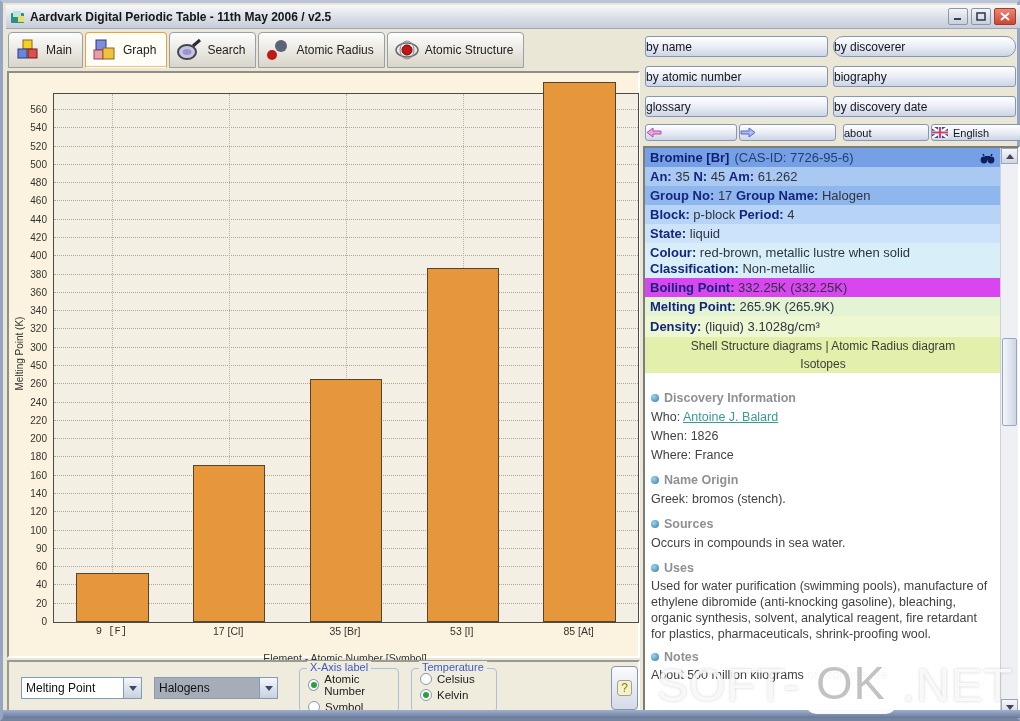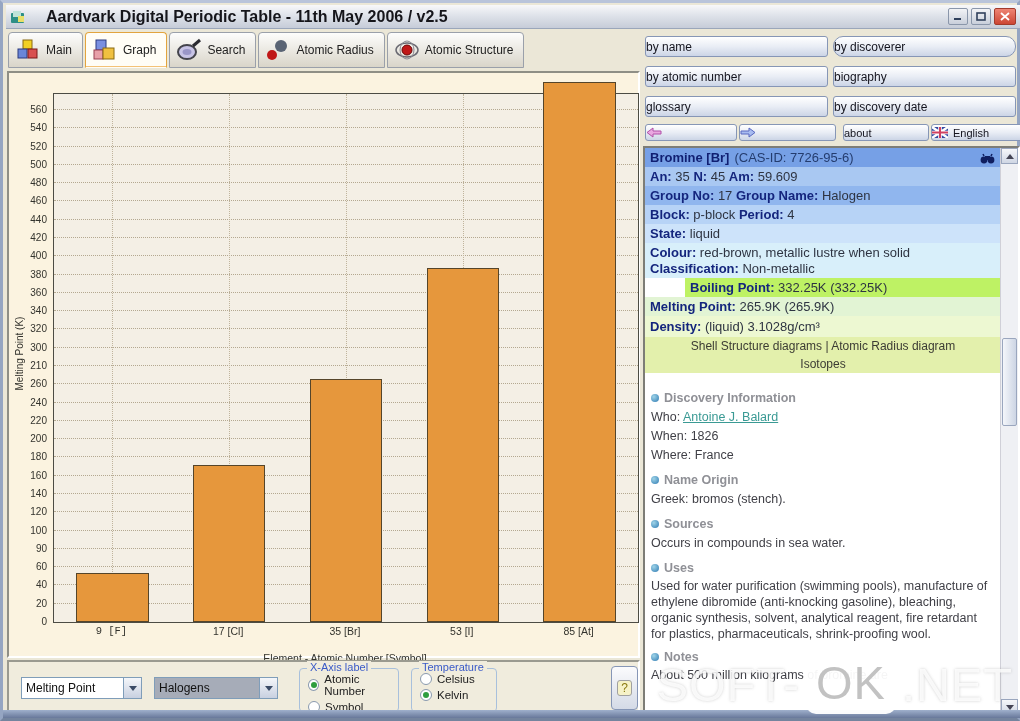--- a/index.html
+++ b/index.html
@@ -5,21 +5,21 @@
   html,body{margin:0;padding:0;}
   body{width:1020px;height:721px;overflow:hidden;position:relative;
        font-family:"Liberation Sans",sans-serif;background:#8494b4;}
   .win{position:absolute;left:0;top:0;width:1020px;height:721px;
        background:#ebe7d7;border:3px solid #95a5c2;border-top-color:#b9c4da;
        border-bottom-color:#74849e;box-sizing:border-box;}
   
   .titlebar{position:absolute;left:3px;top:2px;width:1014px;height:24px;
        background:linear-gradient(180deg,#f8f8fa 0%,#dfe3ea 45%,#c6ccd8 100%);
        border-bottom:1px solid #9aa6ba;display:flex;align-items:center;padding:0 4px;box-sizing:border-box;}
-  .title{font-size:16px;font-weight:bold;color:#15151a;margin-left:20px;flex:1;
+  .title{font-size:12px;font-weight:bold;color:#15151a;margin-left:4px;flex:1;
        white-space:nowrap;overflow:hidden;}
   .winbtns{display:flex;gap:3px;}
   .wbtn{width:18px;height:15px;border:1px solid #8a96aa;border-radius:2px;
        background:linear-gradient(180deg,#f2f3f6,#c9cfdb);display:flex;align-items:center;justify-content:center;}
   .wbtn.close{background:linear-gradient(180deg,#ee8574,#cc4634);border-color:#a23b2c;width:20px;}
   
   .tabbar{position:absolute;left:5px;top:29px;height:37px;display:flex;gap:2px;}
   .tab{display:flex;align-items:center;gap:5px;padding:0 10px 0 6px;height:36px;
        border:1px solid #9aa0aa;border-radius:4px 4px 0 0;
        background:linear-gradient(180deg,#fdfdfc,#d9d5c9);font-size:12px;color:#222;box-sizing:border-box;}
@@ -72,21 +72,21 @@
   .irow{font-size:13px;padding:2px 4px 1px 5px;color:#2e3442;line-height:16px;}
   .irow b{color:#14257d;}
   .row-head{background:#76a0e6;display:flex;align-items:center;}
   .row-head .ename{font-weight:bold;color:#101f72;}
   .row-head .cas{color:#243c6e;margin-left:5px;flex:1;}
   .row-an{background:#a9c8f2;}
   .row-group{background:#90b6ee;}
   .row-block{background:#b7d3f6;}
   .row-state{background:#cde3fa;}
   .row-colour{background:#d8effa;}
-  .row-boil{background:#bef264;margin-left:40px;}
+  .row-boil{background:#d946ef;}
   .row-melt{background:#e2f4d4;}
   .row-dens{background:#edf8d2;padding-top:3px;padding-bottom:2px;}
   .row-links{background:#e3f0ac;text-align:center;font-size:12px;color:#3c3c34;padding:2px 0;}
   .row-links a{color:#3c3c34;text-decoration:none;}
   .details{padding:10px 8px 0 6px;font-size:12.5px;color:#3f3f46;}
   .sec-head{display:flex;align-items:center;gap:5px;font-weight:bold;color:#8f9096;margin:8px 0 3px 0;}
   .bullet{width:8px;height:8px;border-radius:50%;background:radial-gradient(circle at 35% 35%,#9fd4e8,#2e7ab2);display:inline-block;}
   .dline{line-height:19px;}
   .dline .lk{color:#3a9a94;}
   .para{line-height:16px;margin-top:2px;}
@@ -249,21 +249,21 @@
         <div class="ytick" style="bottom: 67.1429px;">90</div>
         <div class="ytick" style="bottom: 85.4286px;">100</div>
         <div class="ytick" style="bottom: 103.714px;">120</div>
         <div class="ytick" style="bottom: 122px;">140</div>
         <div class="ytick" style="bottom: 140.286px;">160</div>
         <div class="ytick" style="bottom: 158.571px;">180</div>
         <div class="ytick" style="bottom: 176.857px;">200</div>
         <div class="ytick" style="bottom: 195.143px;">220</div>
         <div class="ytick" style="bottom: 213.429px;">240</div>
         <div class="ytick" style="bottom: 231.714px;">260</div>
-        <div class="ytick" style="bottom: 250px;">210</div>
+        <div class="ytick" style="bottom: 250px;">450</div>
         <div class="ytick" style="bottom: 268.286px;">300</div>
         <div class="ytick" style="bottom: 286.571px;">320</div>
         <div class="ytick" style="bottom: 304.857px;">340</div>
         <div class="ytick" style="bottom: 323.143px;">360</div>
         <div class="ytick" style="bottom: 341.429px;">380</div>
         <div class="ytick" style="bottom: 359.714px;">400</div>
         <div class="ytick" style="bottom: 378px;">420</div>
         <div class="ytick" style="bottom: 396.286px;">440</div>
         <div class="ytick" style="bottom: 414.571px;">460</div>
         <div class="ytick" style="bottom: 432.857px;">480</div>
@@ -376,21 +376,21 @@
               <circle cx="11" cy="7" r="3.4" fill="#101f60"></circle>
               <rect x="5" y="3" width="5" height="4" fill="#101f60"></rect>
               <line x1="4" y1="3" x2="3" y2="1" stroke="#101f60" stroke-width="1.6"></line>
               <line x1="11" y1="3" x2="12" y2="1" stroke="#101f60" stroke-width="1.6"></line>
             </svg>
         </span>
       </div>
       <div class="irow row-an">
         <b>An:</b> <span>35</span>
         <b>N:</b> <span>45</span>
-        <b>Am:</b> <span>59.609</span>
+        <b>Am:</b> <span>61.262</span>
       </div>
       <div class="irow row-group">
         <b>Group No:</b> <span>17</span>
         <b>Group Name:</b> <span>Halogen</span>
       </div>
       <div class="irow row-block">
         <b>Block:</b> <span>p-block</span>
         <b>Period:</b> <span>4</span>
       </div>
       <div class="irow row-state">

